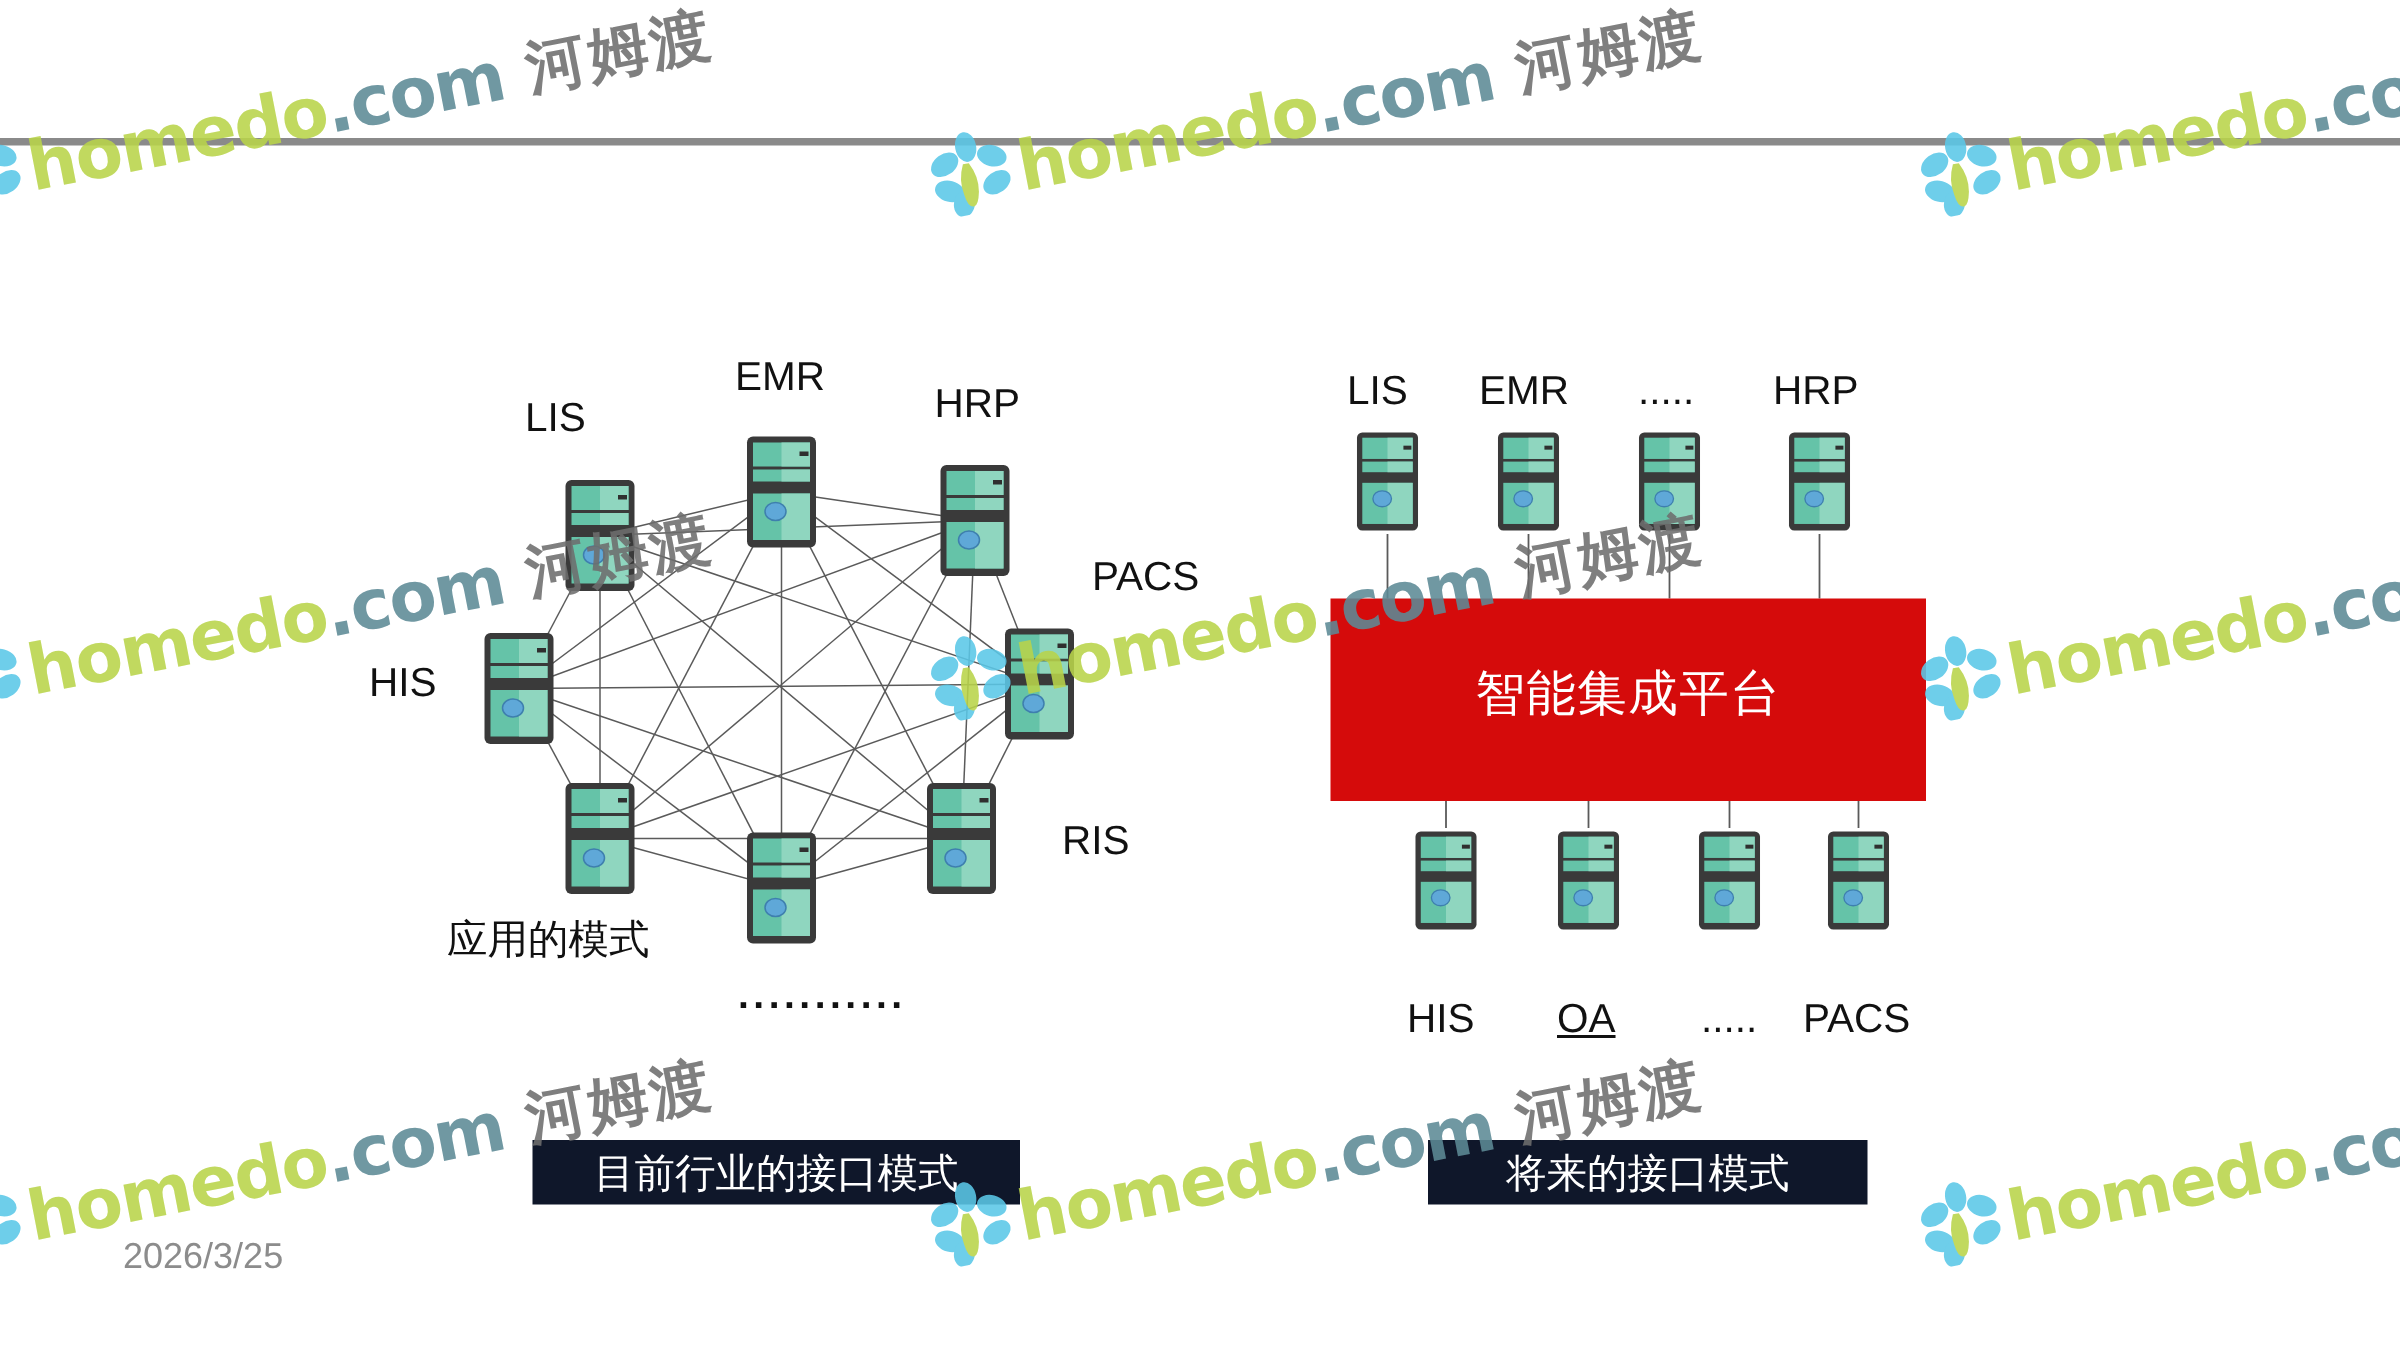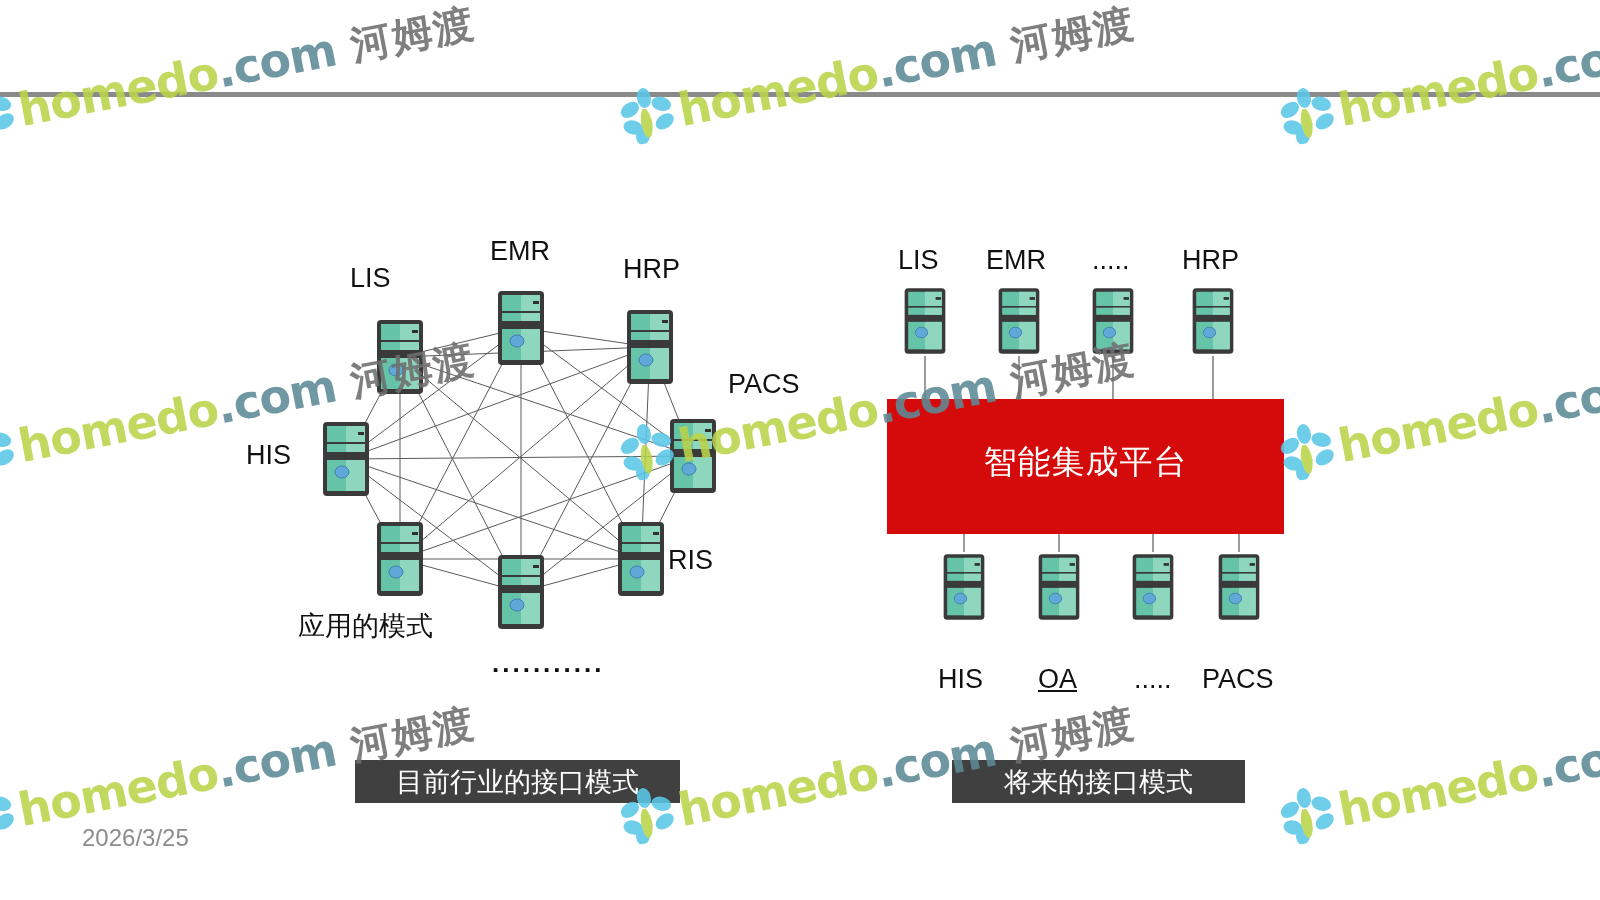--- a/index.html
+++ b/index.html
@@ -94,21 +94,21 @@
     font-size: 26px;
     letter-spacing: 3px;
     color: #111;
     font-weight: bold;
     z-index: 6;
   }
 
   
   .caption-bar {
     position: absolute;
-    background: #404040;
+    background: #0f172a;
     display: flex;
     align-items: center;
     justify-content: center;
     color: #ffffff;
     font-size: 27px;
     z-index: 6;
   }
   #caption-left  { left: 355px;  top: 760px; width: 325px; height: 43px; }
   #caption-right { left: 952px;  top: 760px; width: 293px; height: 43px; }
 
@@ -416,21 +416,21 @@
     <rect x="26" y="40" width="19" height="31" fill="#8fd6bf"></rect>
     <ellipse cx="22" cy="52" rx="7" ry="6" fill="#5fa8d8" stroke="#3e7fae" stroke-width="1"></ellipse>
   </svg>
       </div>
     </div>
   <div id="labels-layer">
       <div class="lbl " style="left: 350px; top: 263px;">LIS</div>
       <div class="lbl " style="left: 490px; top: 236px;">EMR</div>
       <div class="lbl " style="left: 623px; top: 254px;">HRP</div>
       <div class="lbl " style="left: 728px; top: 369px;">PACS</div>
-      <div class="lbl " style="left: 668px; top: 545px;">RIS</div>
+      <div class="lbl " style="left: 708px; top: 545px;">RIS</div>
       <div class="lbl cn" style="left: 298px; top: 608px;">应用的模式</div>
       <div class="lbl " style="left: 246px; top: 440px;">HIS</div>
       <div class="lbl " style="left: 898px; top: 245px;">LIS</div>
       <div class="lbl " style="left: 986px; top: 245px;">EMR</div>
       <div class="lbl " style="left: 1092px; top: 245px;">.....</div>
       <div class="lbl " style="left: 1182px; top: 245px;">HRP</div>
       <div class="lbl " style="left: 938px; top: 664px;">HIS</div>
       <div class="lbl " style="left: 1038px; top: 664px; text-decoration: underline;">OA</div>
       <div class="lbl " style="left: 1134px; top: 664px;">.....</div>
       <div class="lbl " style="left: 1202px; top: 664px;">PACS</div>

